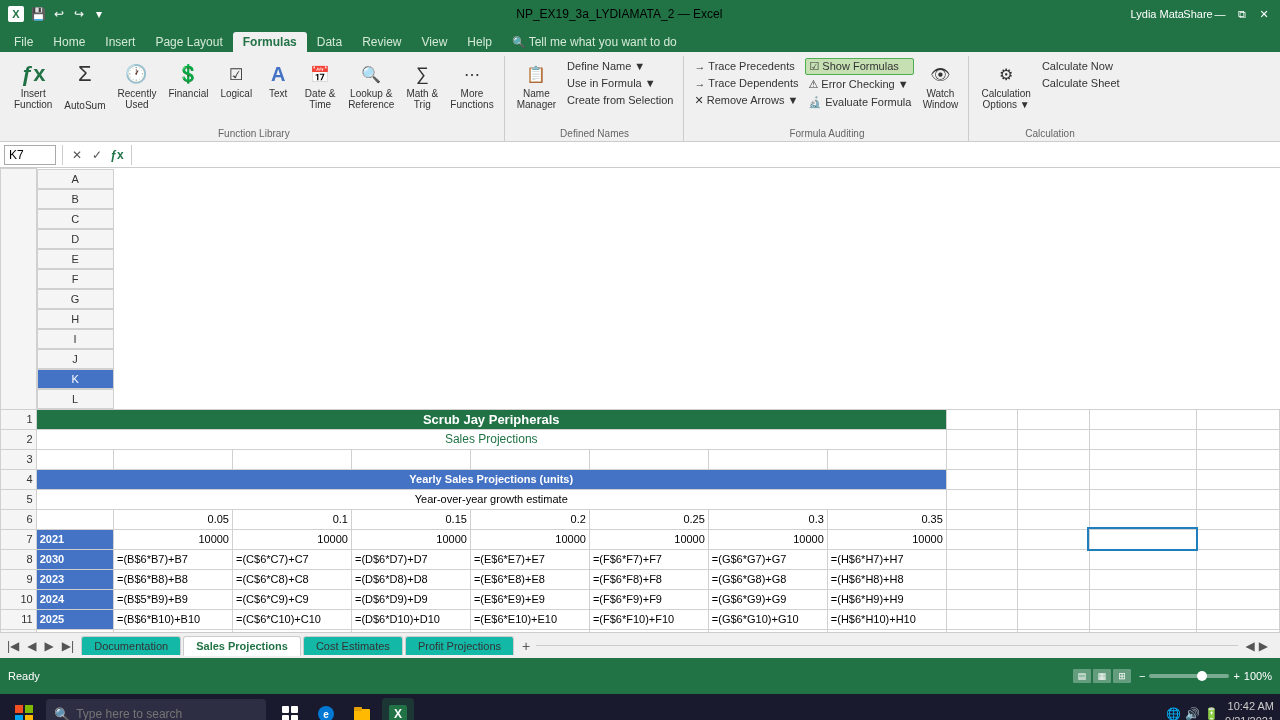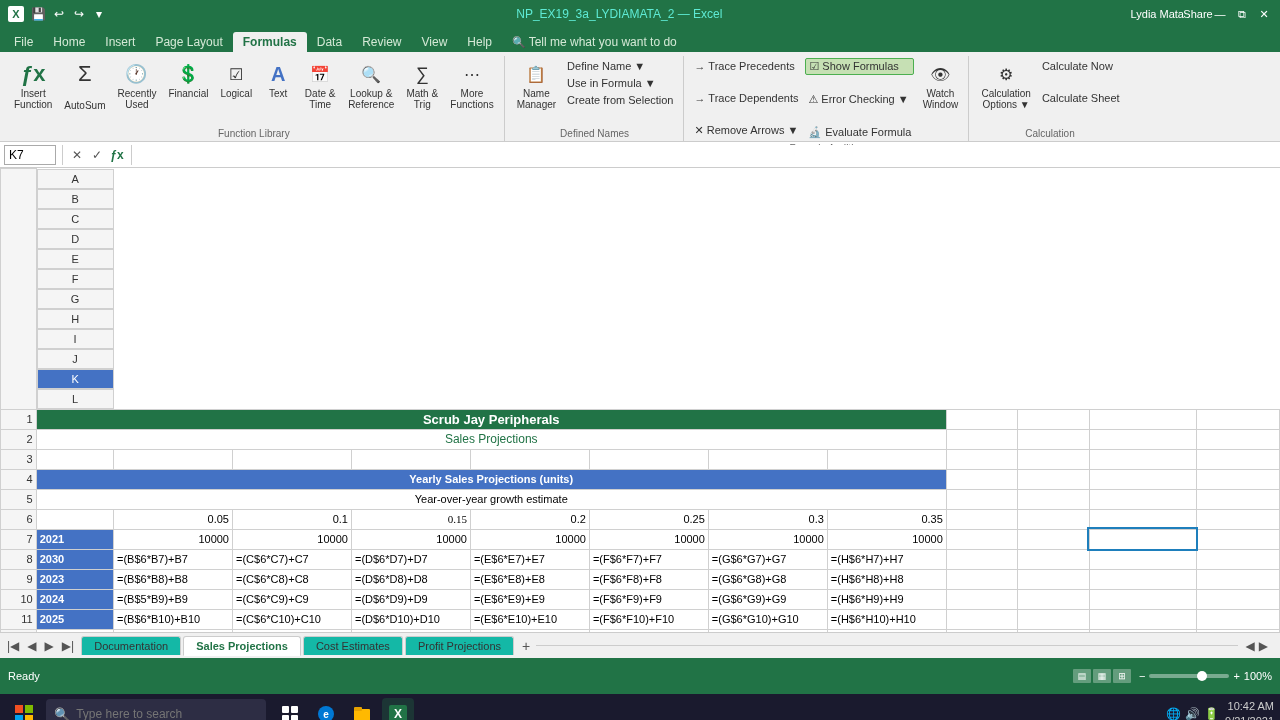--- a/index.html
+++ b/index.html
@@ -9,21 +9,21 @@
     .title-bar {
       height: 28px;
       background: #217346;
       display: flex;
       align-items: center;
       justify-content: space-between;
       padding: 0 8px;
       color: white;
     }
     .title-bar-left { display: flex; align-items: center; gap: 6px; }
-    .title-bar-center { font-size: 12px; color: #5eead4; }
+    .title-bar-center { font-size: 12px; color: #000000; }
     .title-bar-right { display: flex; align-items: center; gap: 6px; font-size: 12px; }
     .title-bar-btn { width: 16px; height: 16px; display: flex; align-items: center; justify-content: center; font-size: 11px; cursor: pointer; }
     .tb-icon { width: 16px; height: 16px; background: white; border-radius: 2px; display: flex; align-items: center; justify-content: center; }
 
     
     .quick-access { display: flex; align-items: center; gap: 2px; }
     .qa-btn { width: 18px; height: 18px; display: flex; align-items: center; justify-content: center; color: white; font-size: 12px; cursor: pointer; }
 
     
     .ribbon-tabs {
@@ -97,21 +97,21 @@
       display: flex;
       align-items: center;
       gap: 3px;
       cursor: pointer;
       padding: 2px 3px;
       border-radius: 2px;
       font-size: 11px;
       color: #333;
       white-space: nowrap;
     }
-    .ribbon-col { display: flex; flex-direction: column; gap: 16px; }
+    .ribbon-col { display: flex; flex-direction: column; gap: 1px; }
 
     
     .formula-bar {
       height: 26px;
       background: #fff;
       border-bottom: 1px solid #ccc;
       display: flex;
       align-items: center;
       padding: 0 4px;
       gap: 4px;
@@ -545,21 +545,21 @@
           <td></td>
           <td></td>
           <td></td>
         </tr>
 
         <tr>
           <td class="row-num">6</td>
           <td></td>
           <td style="text-align:right;">0.05</td>
           <td style="text-align:right;">0.1</td>
-          <td style="text-align:right;font-family:Liberation Serif, serif;">0.15</td>
+          <td style="text-align:right;">0.15</td>
           <td style="text-align:right;">0.2</td>
           <td style="text-align:right;">0.25</td>
           <td style="text-align:right;">0.3</td>
           <td style="text-align:right;">0.35</td>
           <td></td>
           <td></td>
           <td></td>
           <td></td>
         </tr>
 

